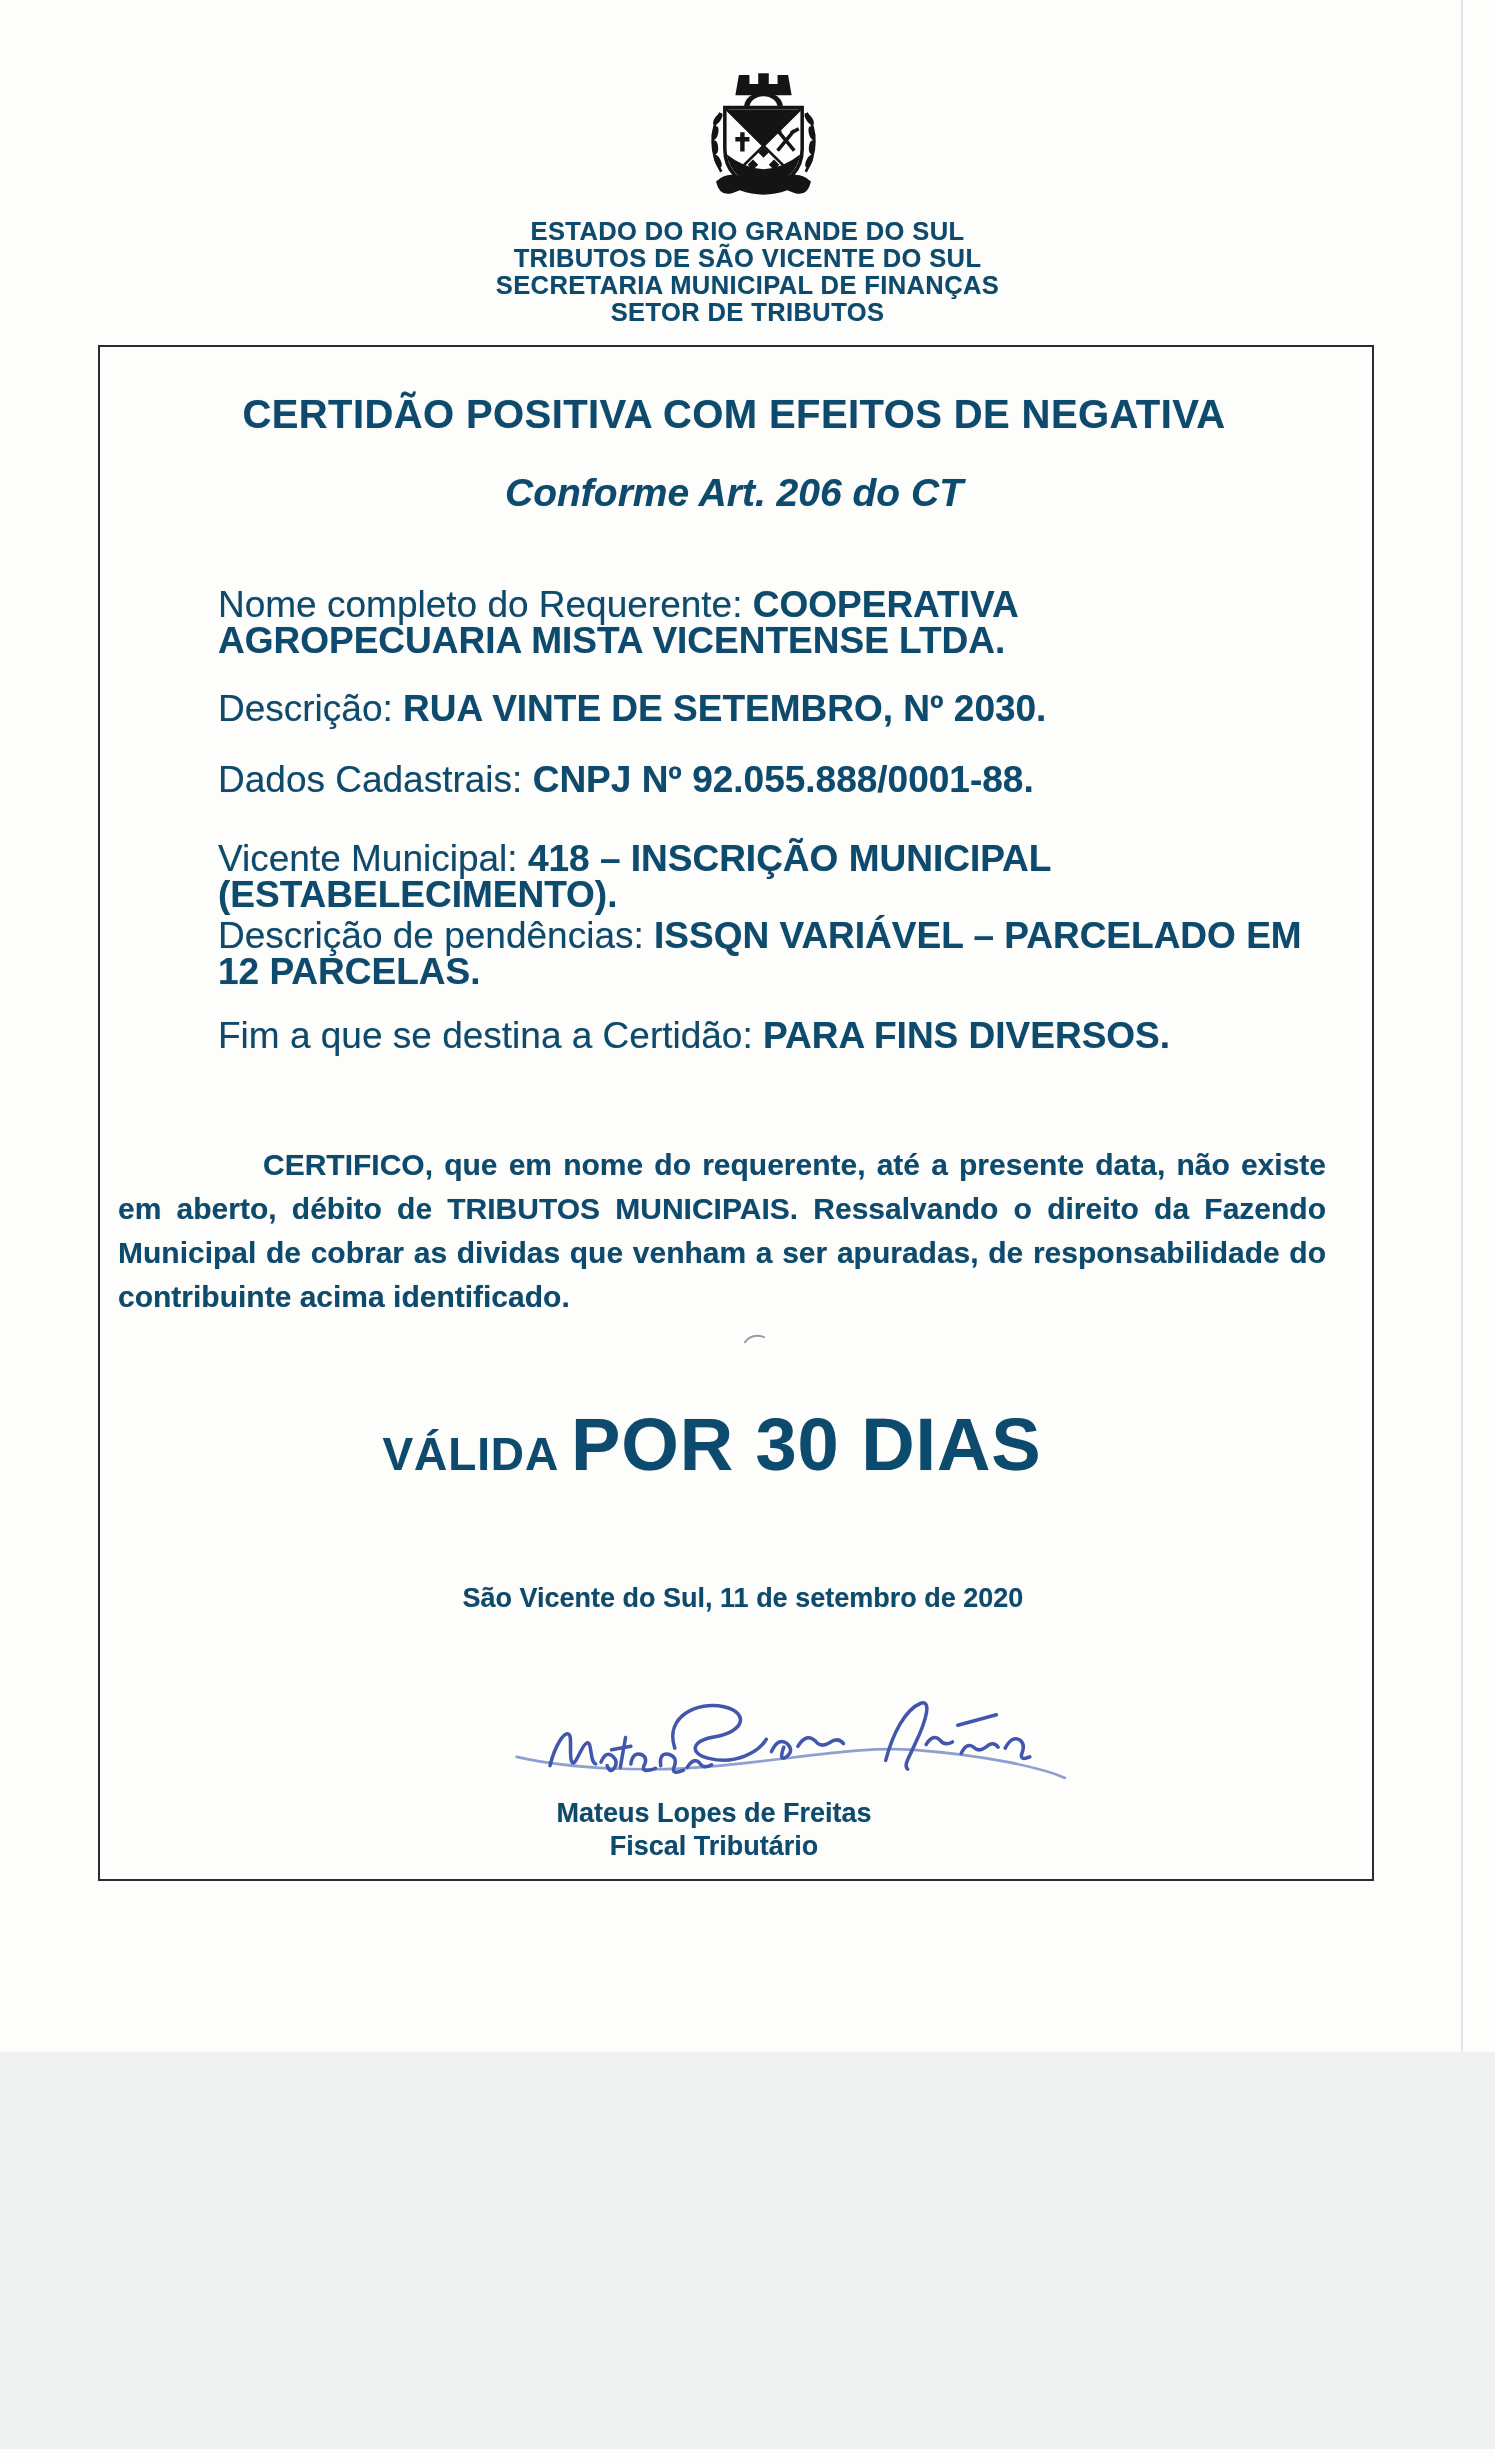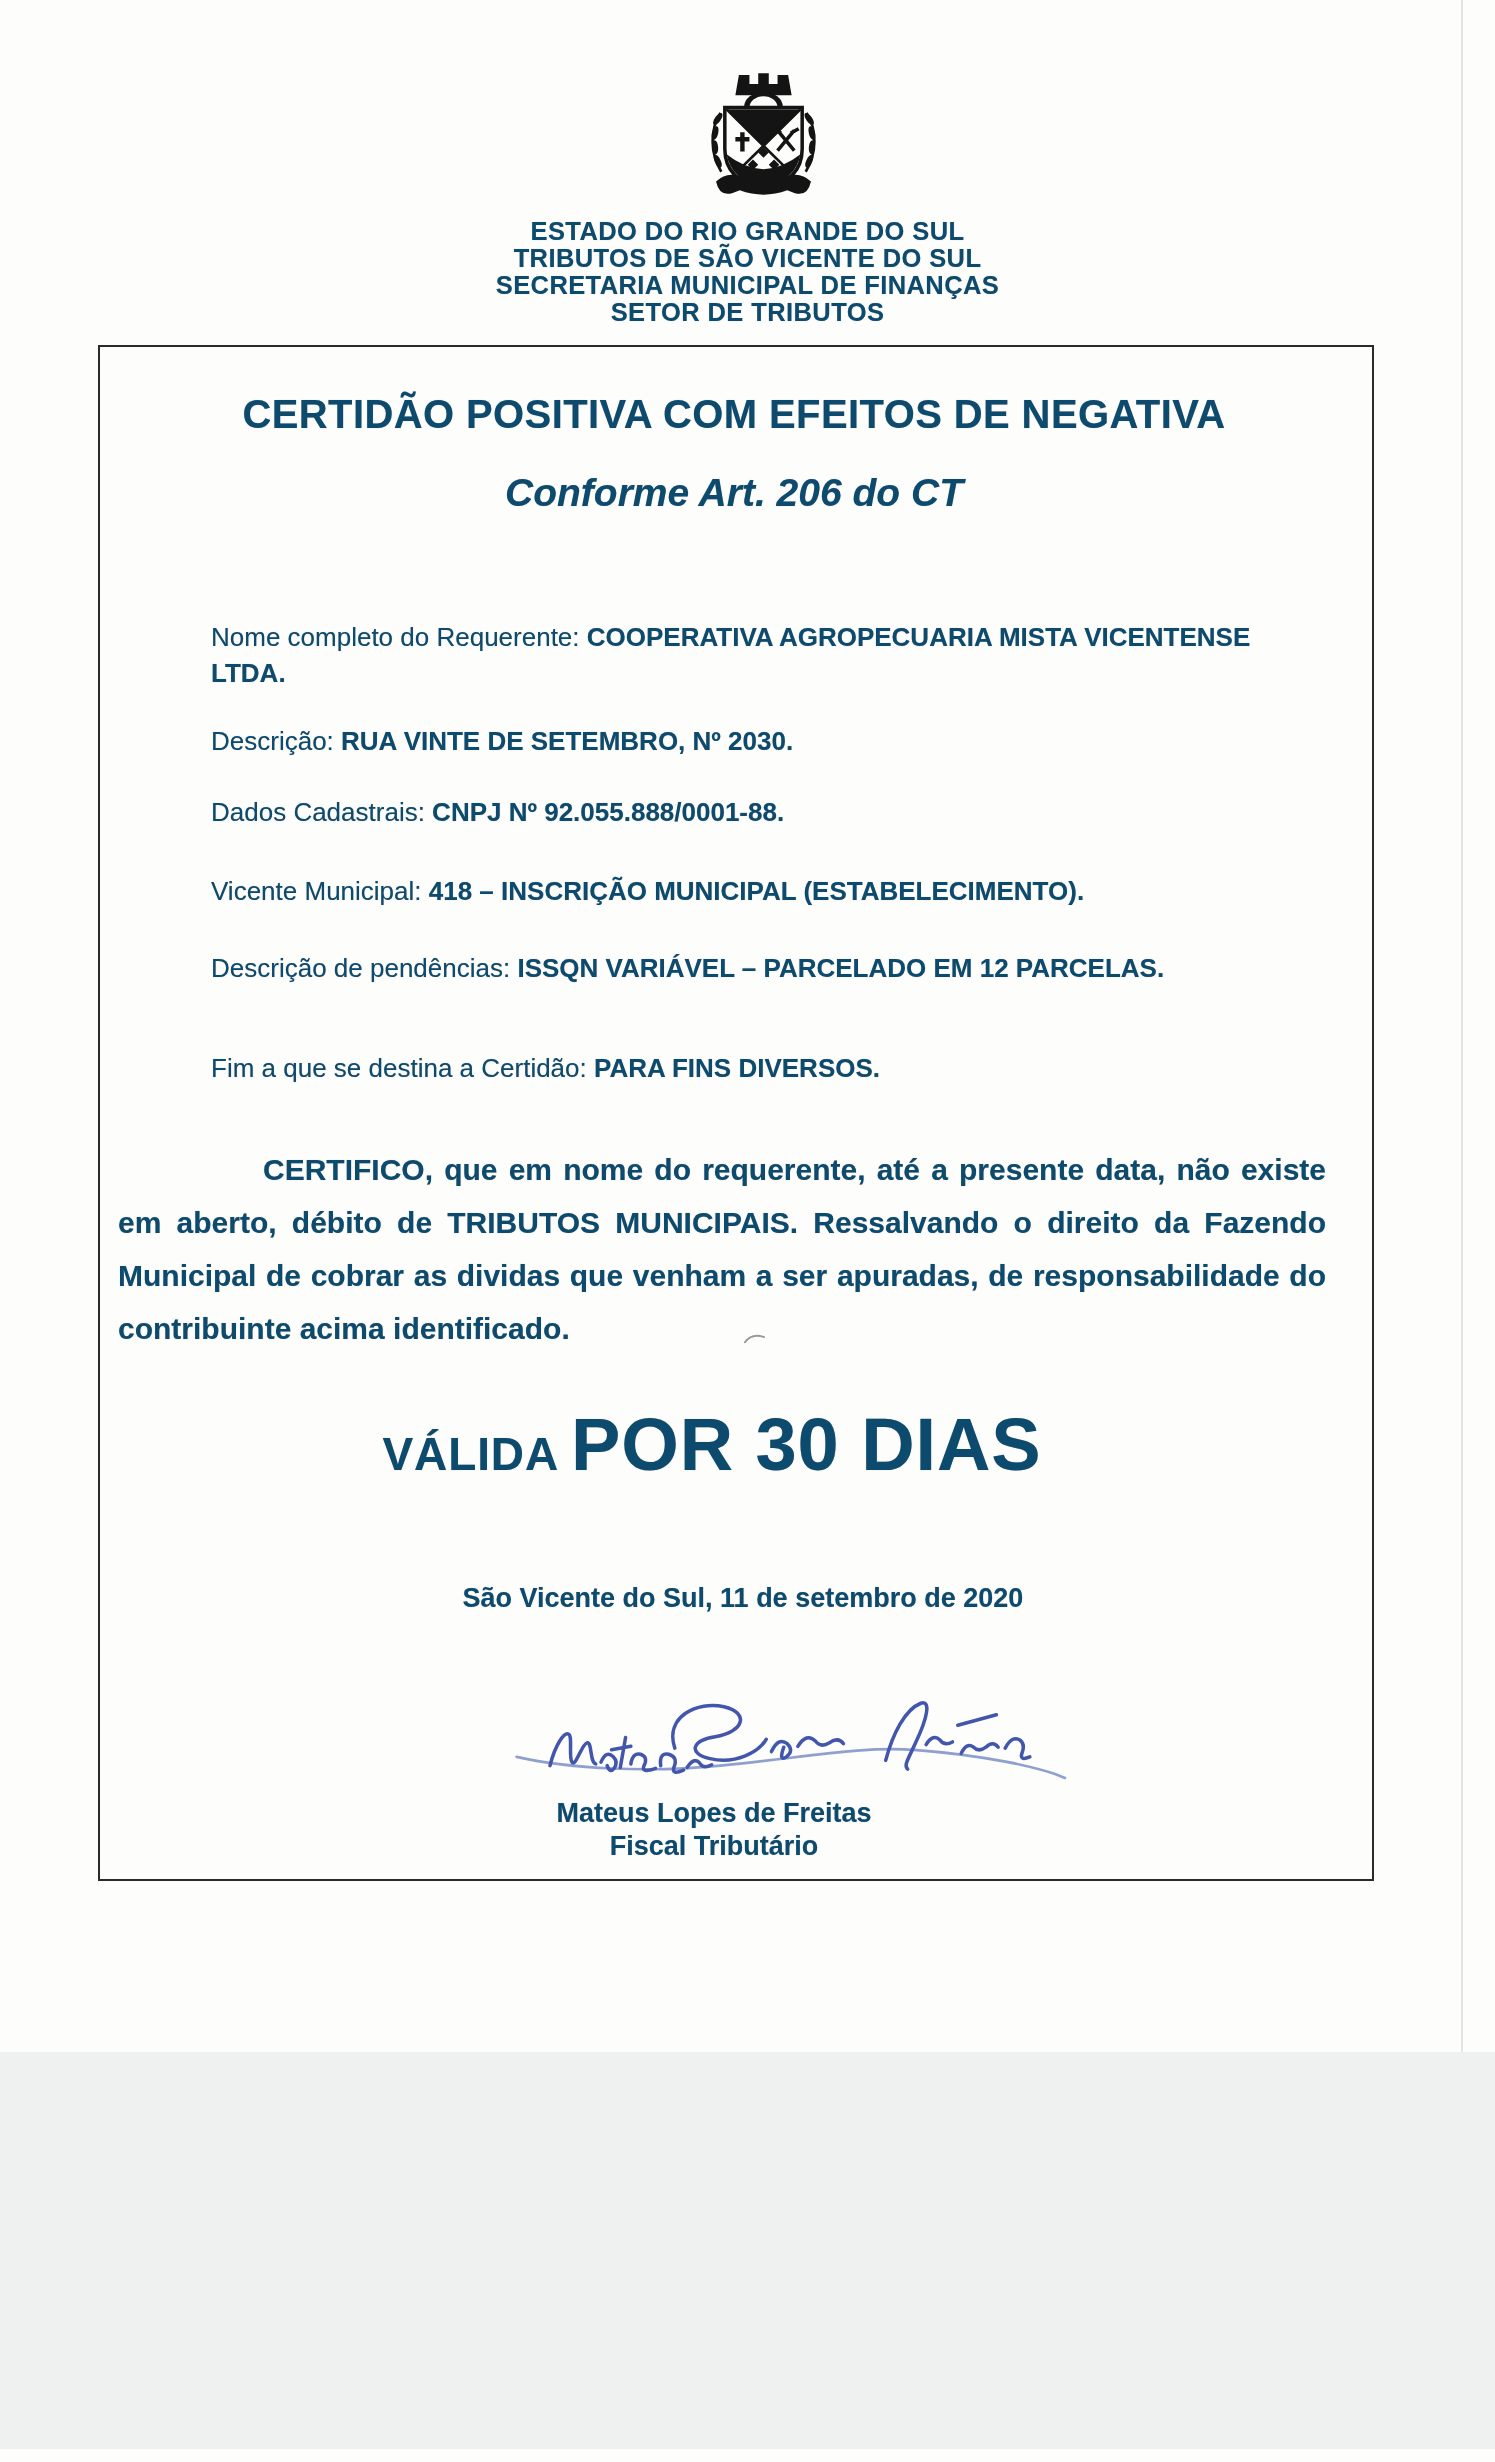--- a/index.html
+++ b/index.html
@@ -17,32 +17,32 @@
   .center{text-align:center;}
 
   .header-block{left:0;top:218px;width:1495px;line-height:27px;font-size:25.5px;font-weight:bold;letter-spacing:0.4px;}
   .crest{left:709px;top:68px;width:109px;height:132px;}
 
   .border-box{left:98px;top:345px;width:1272px;height:1532px;border:2.6px solid #2b2b2b;}
 
   .doc-title{left:98px;top:392px;width:1272px;font-size:40px;font-weight:bold;letter-spacing:0.4px;}
   .doc-subtitle{left:98px;top:471px;width:1272px;font-size:39px;font-weight:bold;font-style:italic;}
 
-  .field{left:211px;width:1099px;font-size:26px;line-height:36px;margin-top:32px;}
+  .field{left:218px;width:1099px;font-size:37px;line-height:36px;}
   .field b{font-weight:bold;}
   .f0{top:587px;}
   .f1{top:691px;}
   .f2{top:762px;}
   .f3{top:841px;}
   .f4{top:918px;}
   .f5{top:1018px;}
 
   .cert-paragraph{
     left:118px;top:1143px;width:1208px;
-    font-size:30px;font-weight:bold;line-height:53px;
+    font-size:30px;font-weight:bold;line-height:44px;
     text-align:justify;text-indent:145px;
   }
 
   .pen-mark{left:743px;top:1331px;width:23px;height:14px;}
 
   .validity{left:35px;top:1402px;width:1354px;white-space:nowrap;}
   .validity .small{font-size:46px;font-weight:bold;letter-spacing:0.9px;}
   .validity .large{font-size:74px;font-weight:bold;letter-spacing:0.9px;}
 
   .date-line{left:4.4px;top:1583px;width:1477px;font-size:27px;font-weight:bold;}

